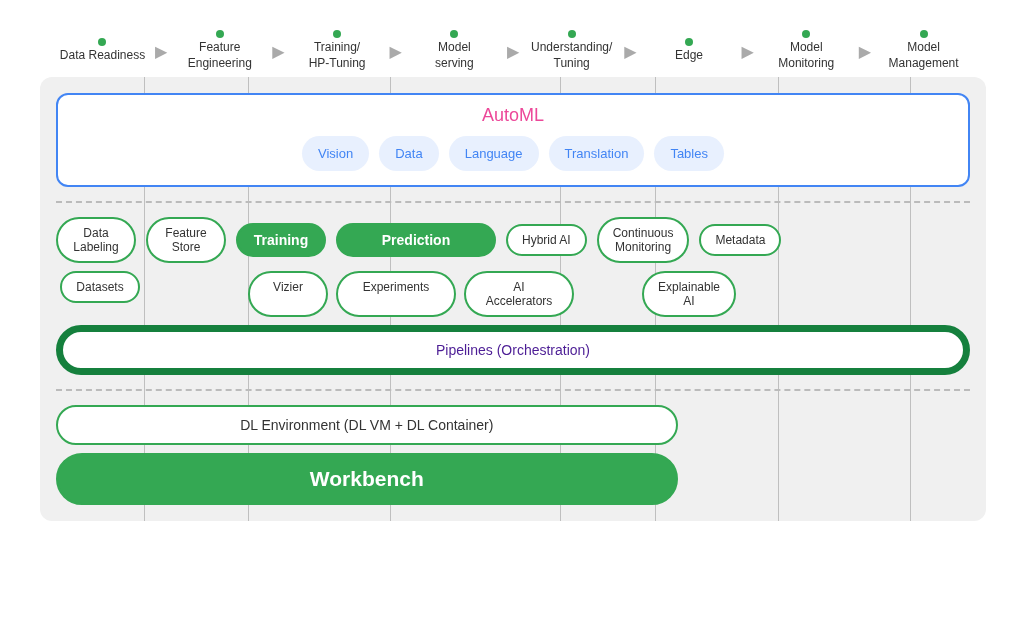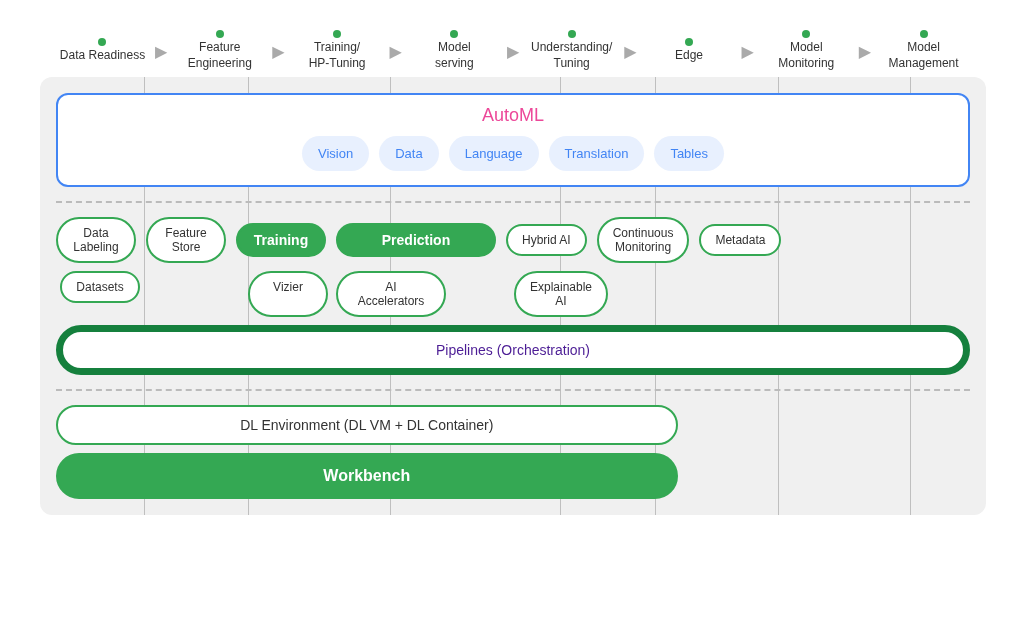--- a/index.html
+++ b/index.html
@@ -178,21 +178,21 @@
       background: #fff;
       margin-bottom: 8px;
       width: 68%;
     }
     
     .workbench-bar {
       border: 2px solid #34a853;
       border-radius: 30px;
       padding: 12px 0;
       text-align: center;
-      font-size: 16px;
+      font-size: 21px;
       font-weight: 600;
       color: #fff;
       background: #34a853;
       width: 68%;
     }
 
     
     .green-dot {
       width: 8px;
       height: 8px;
@@ -287,20 +287,21 @@
       </div>
 
       <div style="display:flex; gap:18px; align-items: flex-start; margin-bottom:8px; position:relative; z-index:1;">
 
         <div style="display:flex; flex-direction:column; gap:8px; min-width:80px; margin-left:4px;">
           <div class="node node-small" style="min-width:80px;">Datasets</div>
         </div>
 
         <div style="display:flex; flex-direction:row; gap:8px; margin-left:90px;">
           <div class="node node-small" style="min-width:80px; text-align:center;">Vizier</div>
+          <div class="node node-small" style="min-width:120px; text-align:center;">Experiments</div>
           <div class="node node-small" style="min-width:110px; text-align:center;">AI<br>Accelerators</div>
         </div>
 
         <div style="display:flex; flex-direction:column; gap:8px; margin-left:50px;">
           <div class="node node-small" style="min-width:90px; text-align:center;">Explainable<br>AI</div>
         </div>
       </div>
 
       <div class="pipelines-bar">Pipelines (Orchestration)</div>
 

